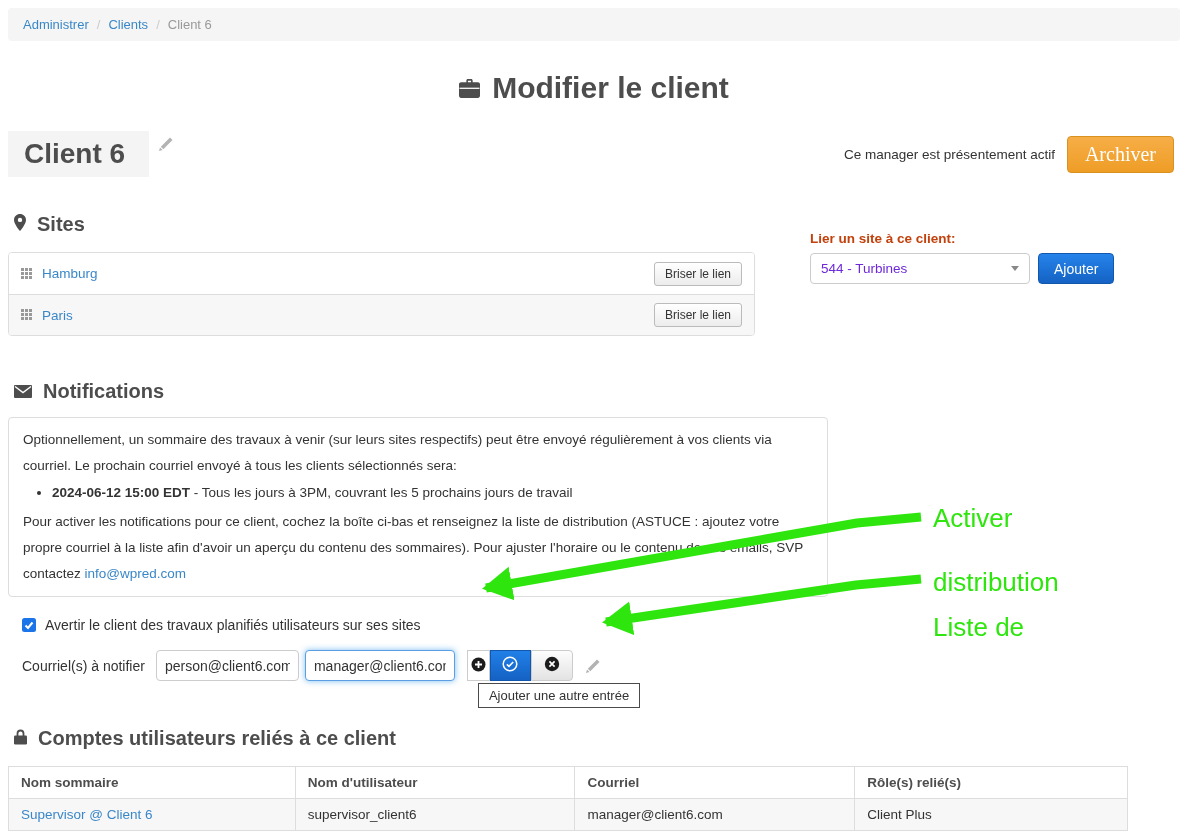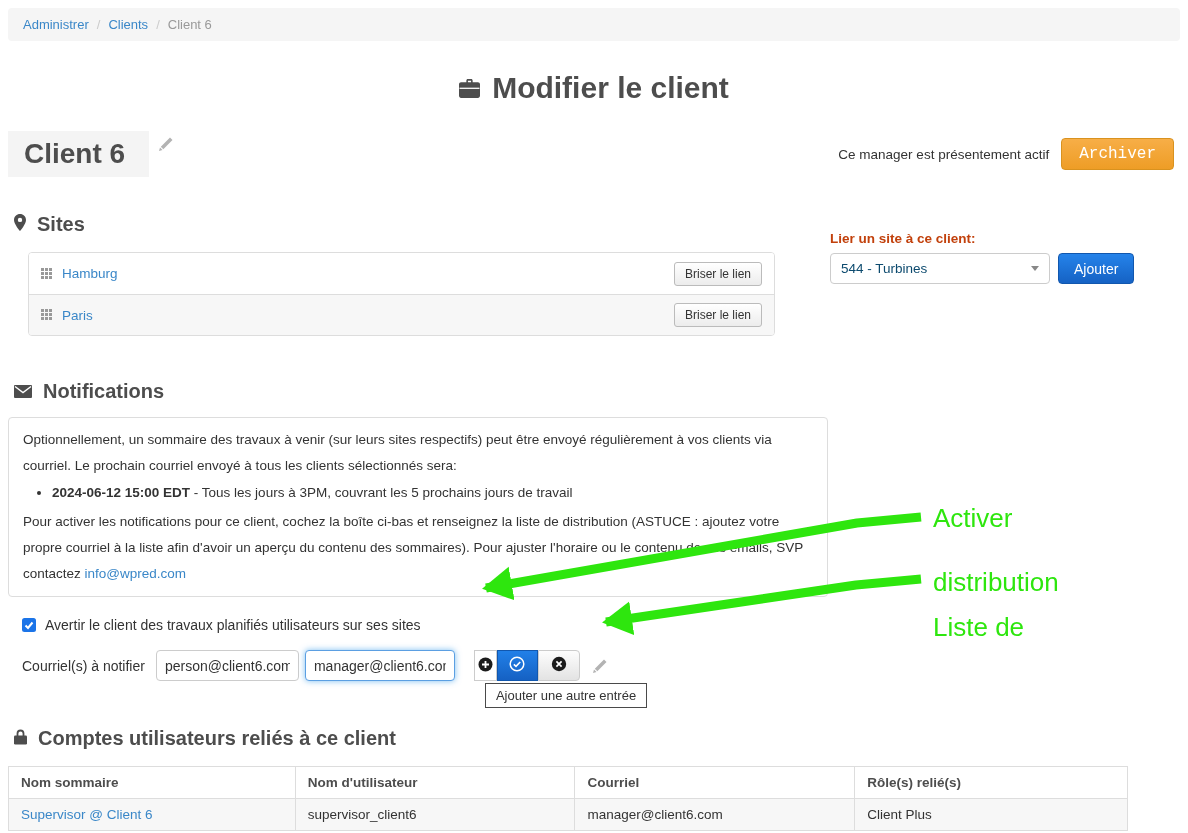--- a/index.html
+++ b/index.html
@@ -28,51 +28,51 @@
   
   .client-row { margin:26px 14px 0 8px; display:flex; align-items:center; }
   .client-name-box {
     background:#f4f4f4; padding:7px 24px 7px 16px;
     font-size:28px; font-weight:bold; color:#4d4d4d;
   }
   .edit-pencil { margin-left:10px; margin-top:-18px; cursor:pointer; }
   .client-status { margin-left:auto; display:flex; align-items:center; gap:12px; font-size:13.5px; color:#333; }
   .btn-warning {
     background:linear-gradient(#f7ae47,#ee9d26); border:1px solid #d9921f;
-    color:#fff; font-size:16px; padding:6px 17px; border-radius:4px; cursor:pointer;
-    font-family:Liberation Mono, monospace;
+    color:#fff; font-size:20px; padding:6px 17px; border-radius:4px; cursor:pointer;
+    font-family:Liberation Serif, serif;
   }
 
   
   .section-heading {
     display:flex; align-items:center; gap:11px; padding-left:14px;
     font-size:20px; font-weight:bold; color:#4d4d4d;text-align:right;
   }
   .h-sites { margin-top:36px; }
   .h-notifications { margin-top:44px; }
   .h-accounts { margin-top:46px; }
 
   
   .sites-body { display:flex; align-items:flex-start; margin:16px 8px 0; }
-  .site-list { width:747px; border:1px solid #ddd; border-radius:4px; overflow:hidden;margin-left:20px; }
+  .site-list { width:747px; border:1px solid #ddd; border-radius:4px; overflow:hidden; }
   .site-row { display:flex; align-items:center; padding:5px 12px; height:41px; background:#fff; }
   .site-row + .site-row { border-top:1px solid #ddd; background:#f7f7f7; }
   .site-name { margin-left:10px; font-size:13.5px; }
   .btn-default {
     margin-left:auto; background:linear-gradient(#fff,#ececec); border:1px solid #bbb;
     border-radius:3px; padding:4px 10px; font-size:12px; color:#333; cursor:pointer;
     font-family:inherit;
   }
   .link-panel { margin-left:55px; margin-top:-21px; }
   .link-panel-label { font-weight:bold; font-size:13.5px; color:#c2410c; margin-bottom:7px; }
   .link-panel-row { display:flex; gap:8px; }
   .fake-select {
     width:220px; height:31px; border:1px solid #ccc; border-radius:4px; background:#fff;
     display:flex; align-items:center; justify-content:space-between; padding:0 10px;
-    font-size:13.5px; color:#0c4a6e; cursor:pointer;
+    font-size:13.5px; color:#6d28d9; cursor:pointer;
   }
   .caret-down { width:0; height:0; border-left:4px solid transparent; border-right:4px solid transparent; border-top:5px solid #888; }
   .btn-primary {
     background:linear-gradient(#2583ea,#1562c4); border:1px solid #1157ae;
     color:#fff; font-size:14px; padding:5px 15px; border-radius:4px; cursor:pointer;
     font-family:inherit;
   }
 
   
   .info-box {
@@ -93,21 +93,21 @@
   .email-label { font-size:14px; margin-right:11px; }
   .txt {
     height:31px; border:1px solid #ccc; border-radius:4px; padding:0 8px;
     font-size:14px; color:#333; font-family:inherit; background:#fff;
   }
   .txt1 { width:143px; }
   .txt2 {
     width:150px; margin-left:6px; border-color:#5b9fe2; outline:none;
     box-shadow:0 0 6px rgba(82,168,236,.75);
   }
-  .btn-group { display:flex; margin-left:19px; position:relative; }
+  .btn-group { display:flex; margin-left:12px; position:relative; }
   .btn-group button {
     height:31px; border:1px solid #ccc; display:flex; align-items:center; justify-content:center;
     cursor:pointer; padding:0; background:#fff; font-family:inherit;
   }
   .btn-plus  { width:23px; border-radius:0; }
   .btn-check { width:41px; background:linear-gradient(#2180e8,#1561c3) !important; border-color:#1157ae !important; }
   .btn-xcirc { width:42px; background:linear-gradient(#fdfdfd,#e3e3e3) !important; border-radius:0 4px 4px 0; }
   .pencil-btn { margin-left:13px; cursor:pointer; display:flex; }
   .tooltip {
     position:absolute; top:33px; left:11px; background:#fff; border:1px solid #4a4a4a;

